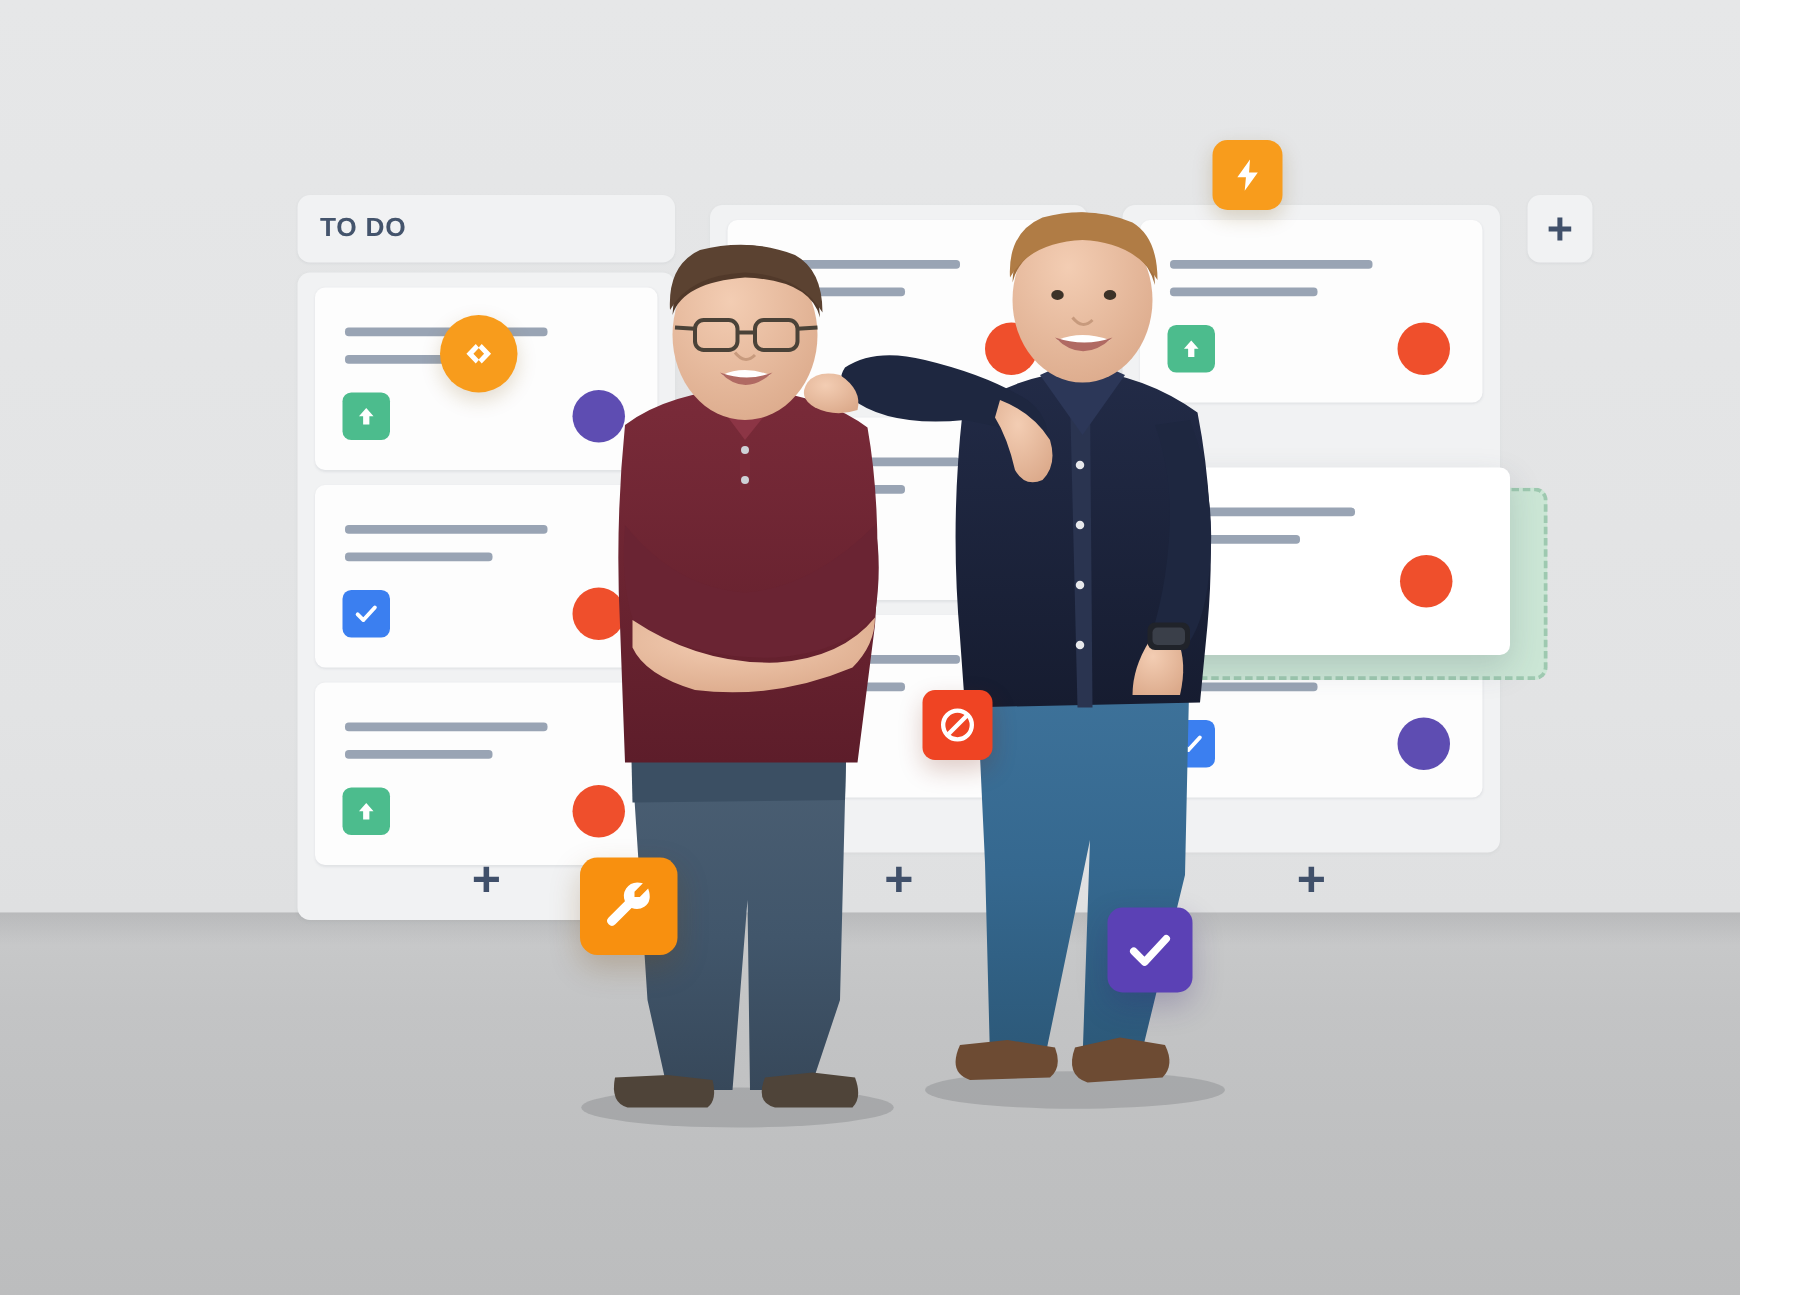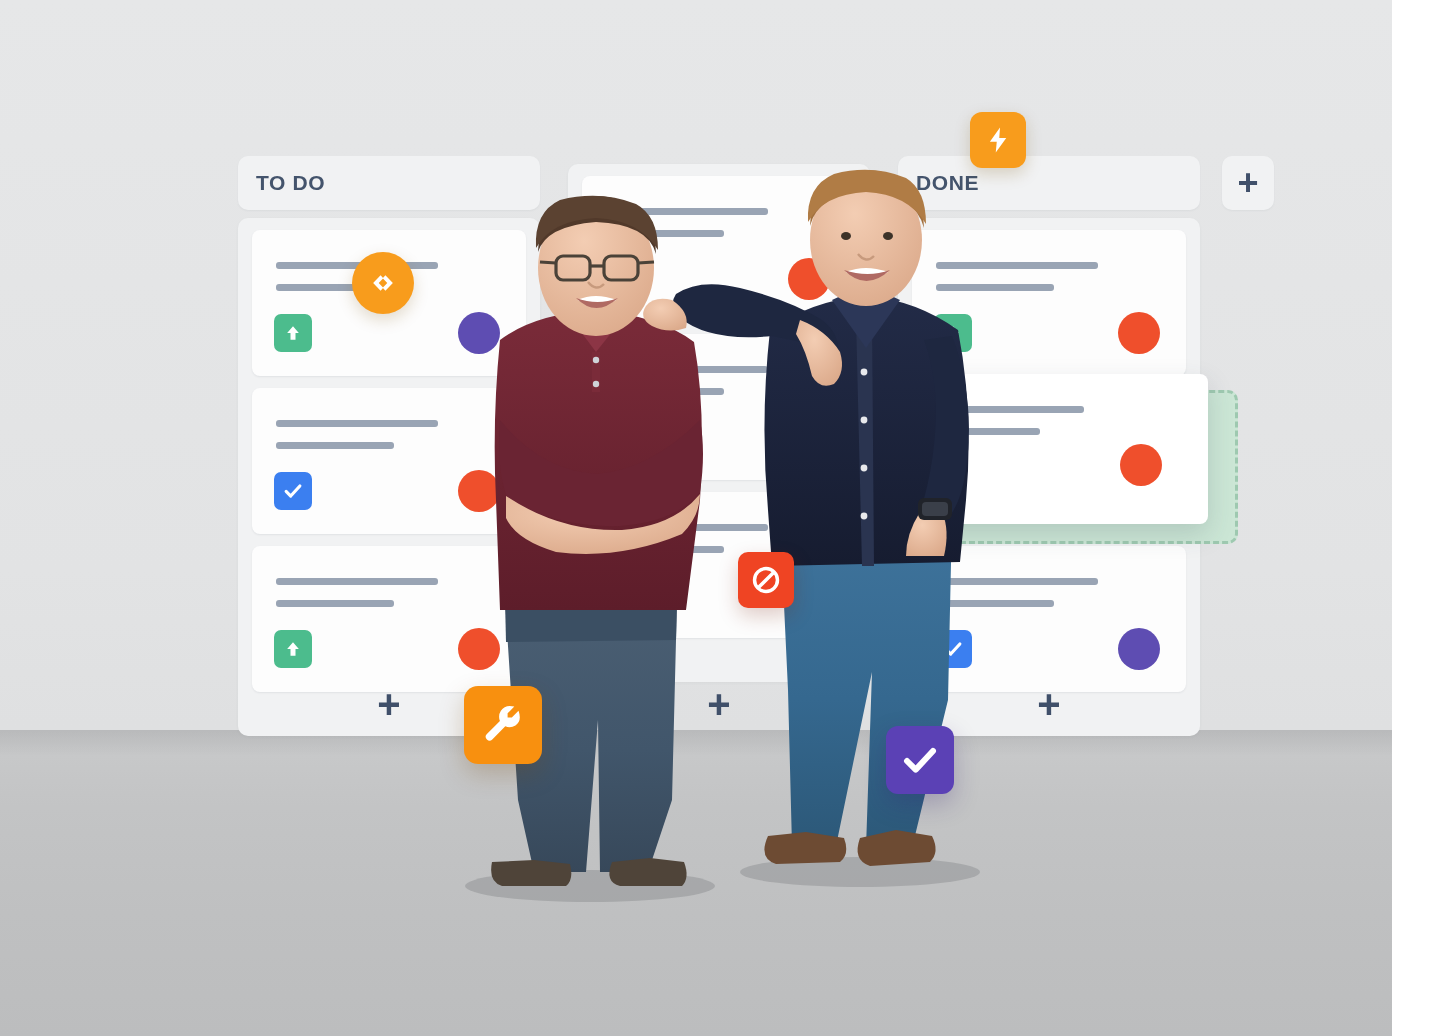--- a/index.html
+++ b/index.html
@@ -273,23 +273,20 @@
           <div class="avatar" style="background:#ef4f2c"></div>
         </div>
 
       </div>
       <div class="col-add" style="top:516px">
         <span class="plus-glyph">+</span>
       </div>
     </div>
 
     <div class="column col-done">
-      <div class="col-header">
-        <span class="col-title">DONE</span>
-      </div>
       <div class="col-body h-tall">
 
         <div class="card">
           <div class="line line-1"></div>
           <div class="line line-2"></div>
           <div class="chip" style="background:#4cbc8d">
             <svg width="20" height="20" viewBox="0 0 24 24">
                 <path d="M12 4 L19 12 L15 12 L15 20 L9 20 L9 12 L5 12 Z" fill="#fff"></path>
               </svg>
           </div>

